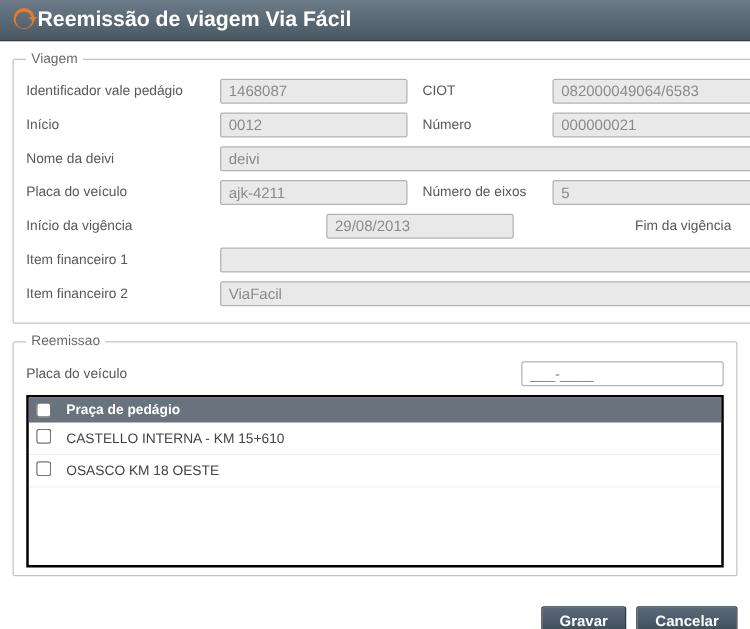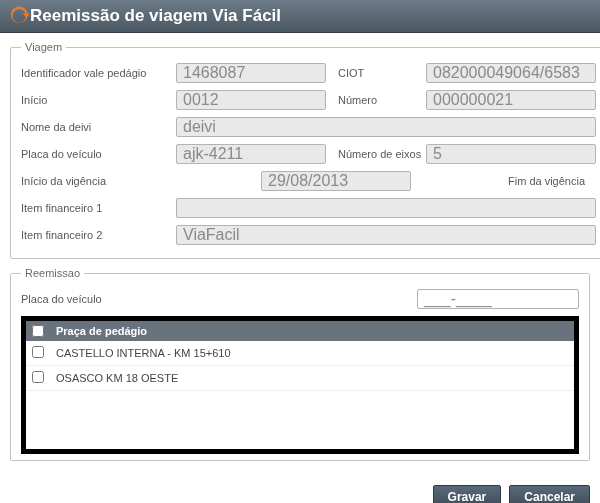--- a/index.html
+++ b/index.html
@@ -47,39 +47,39 @@
     padding: 0 4px;
   }
   .row {
     display: flex;
     align-items: center;
     margin-bottom: 7px;
     justify-content: space-between;
   }
   .lbl1 { width: 155px; color: #595855; }
   .fld1 { width: 150px; }
-  .lbl2 { width: 100px; color: #595855; padding-left: 12px; }
+  .lbl2 { width: 116px; color: #595855; padding-left: 12px; }
   .fld2 { width: 170px; }
   input[type=text] {
     width: 100%;
     height: 20px;
     border: 1px solid #b5b3ae;
     border-radius: 2px;
     padding: 2px 6px;
-    font-size: 16px;
+    font-size: 12px;
     color: #888;
     background: #fff;
   }
   input[type=text]:disabled {
     background: #e9e9e9;
     color: #8a8a8a;
   }
   .wide { flex: 1; }
   .table-wrap {
-    border: 5px solid #000000;
+    border: 2px solid #000000;
     background: #fff;
     height: 138px;
     overflow: hidden;
     margin-top: 2px;
   }
   .table-head {
     background: #69737e;
     color: #fff;
     display: flex;
     align-items: center;

